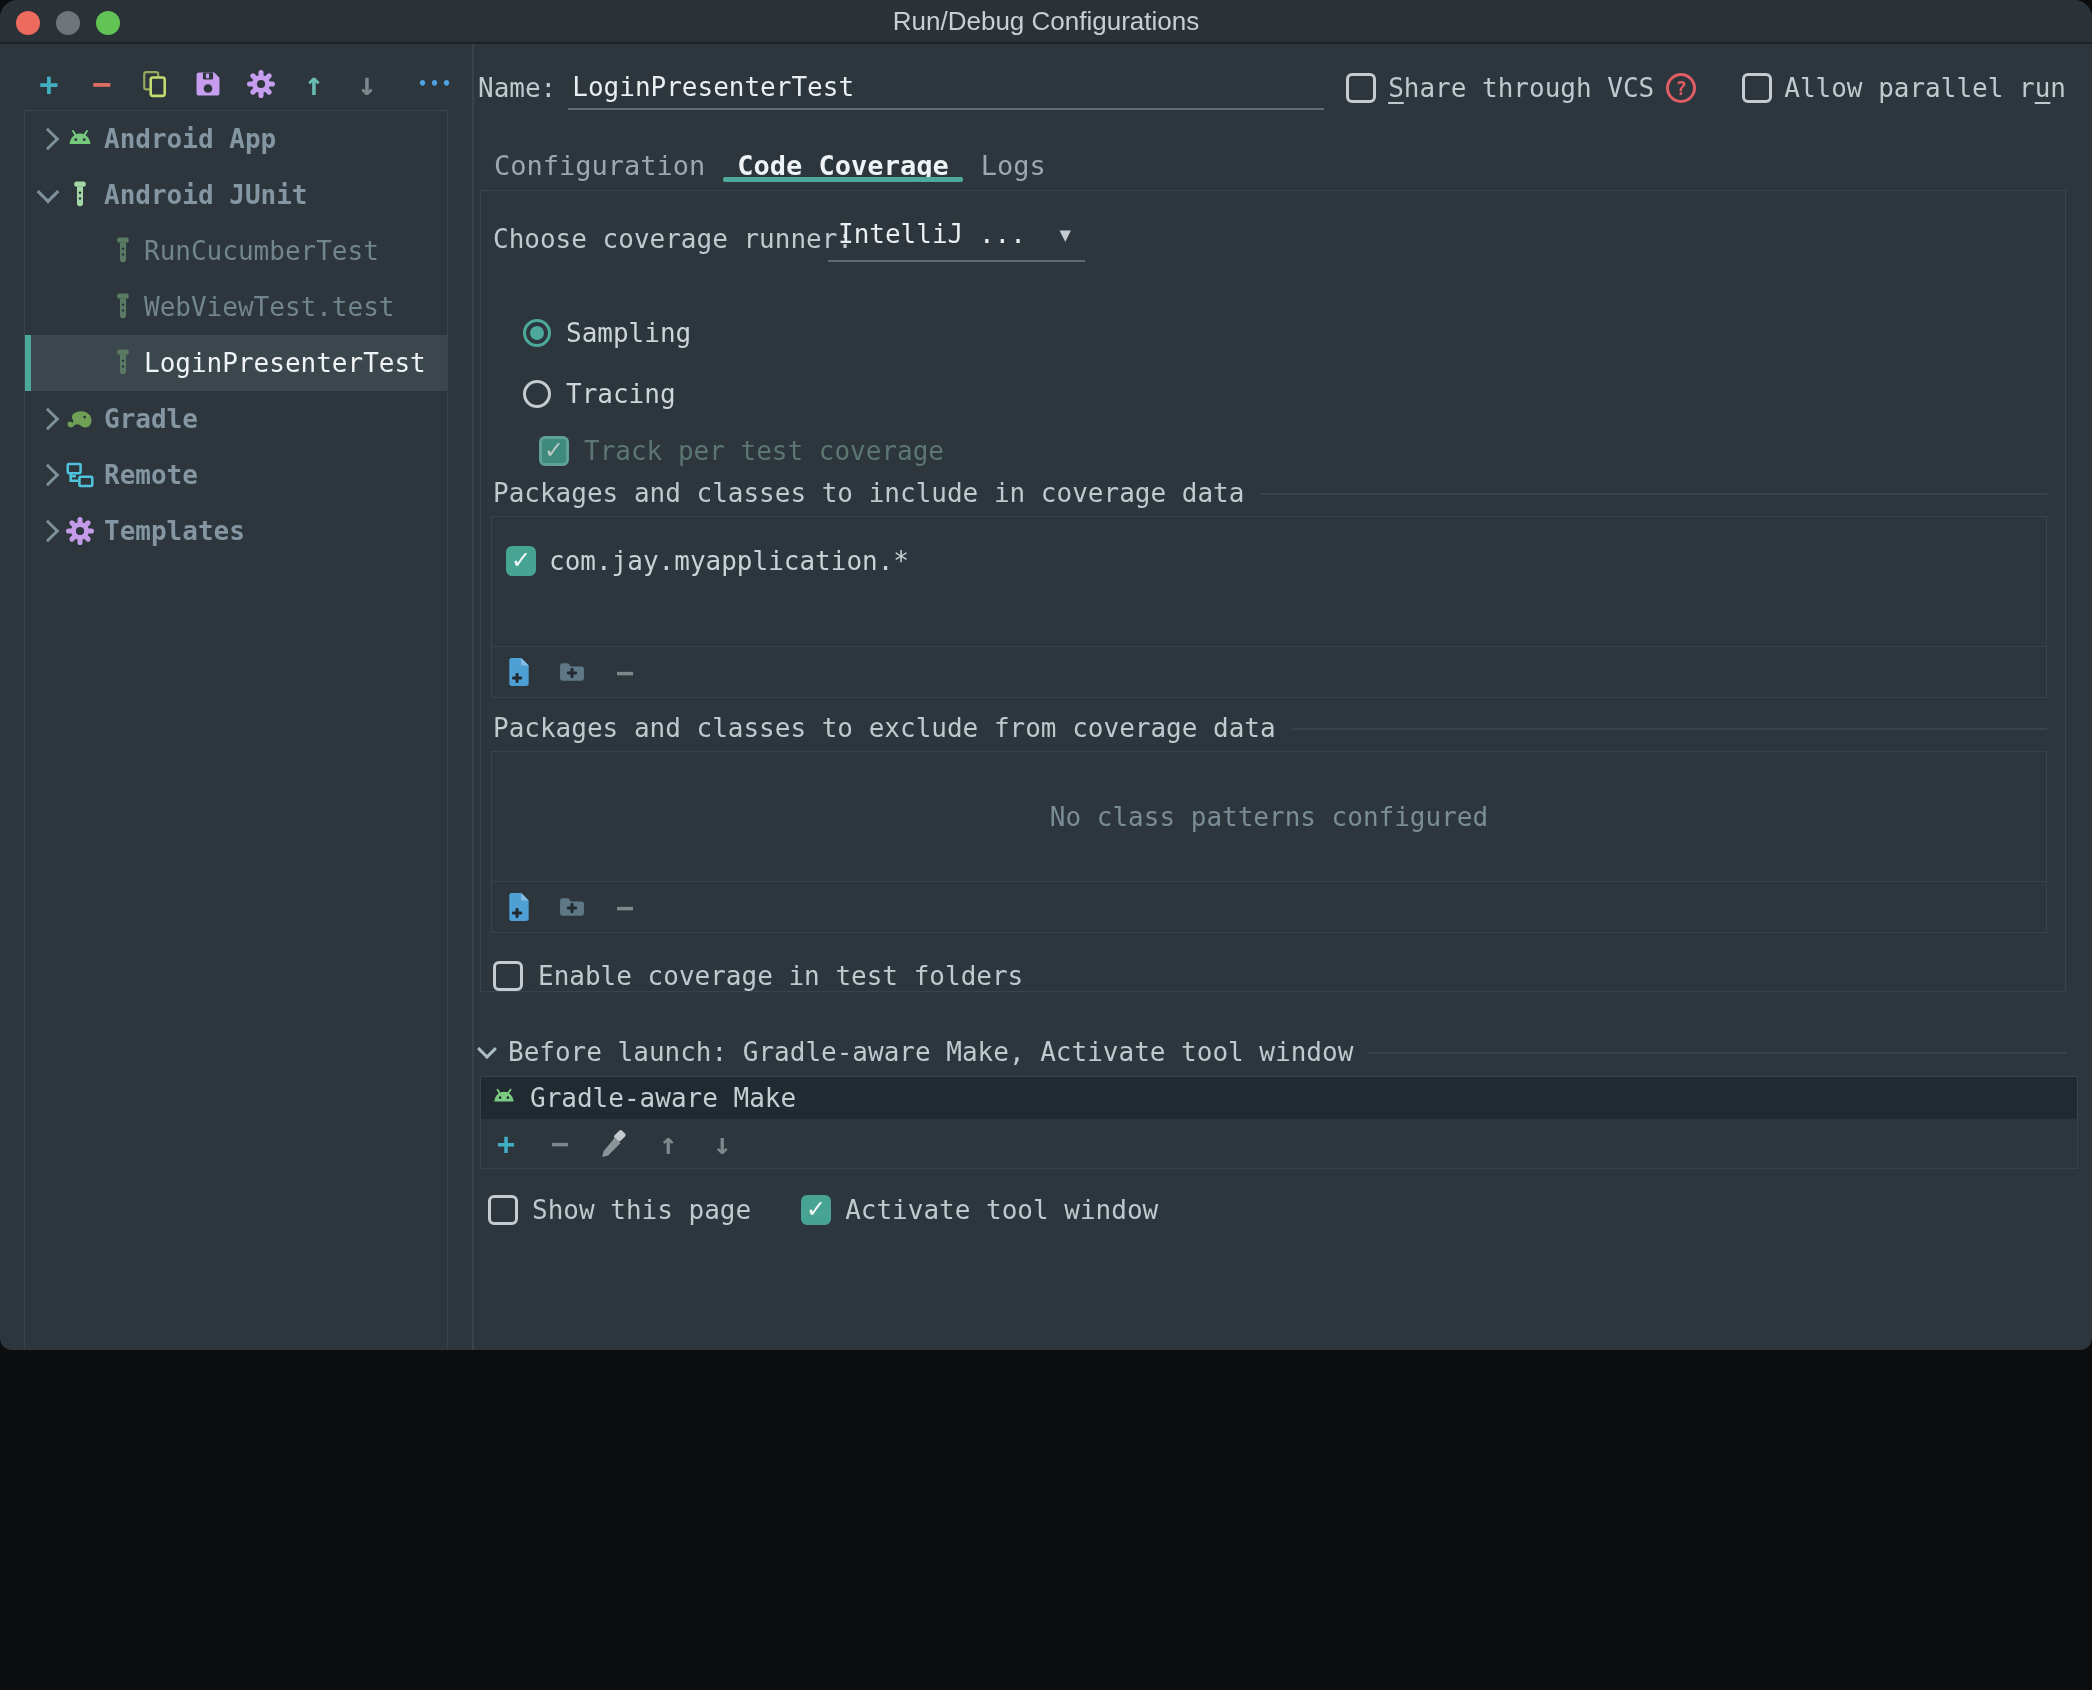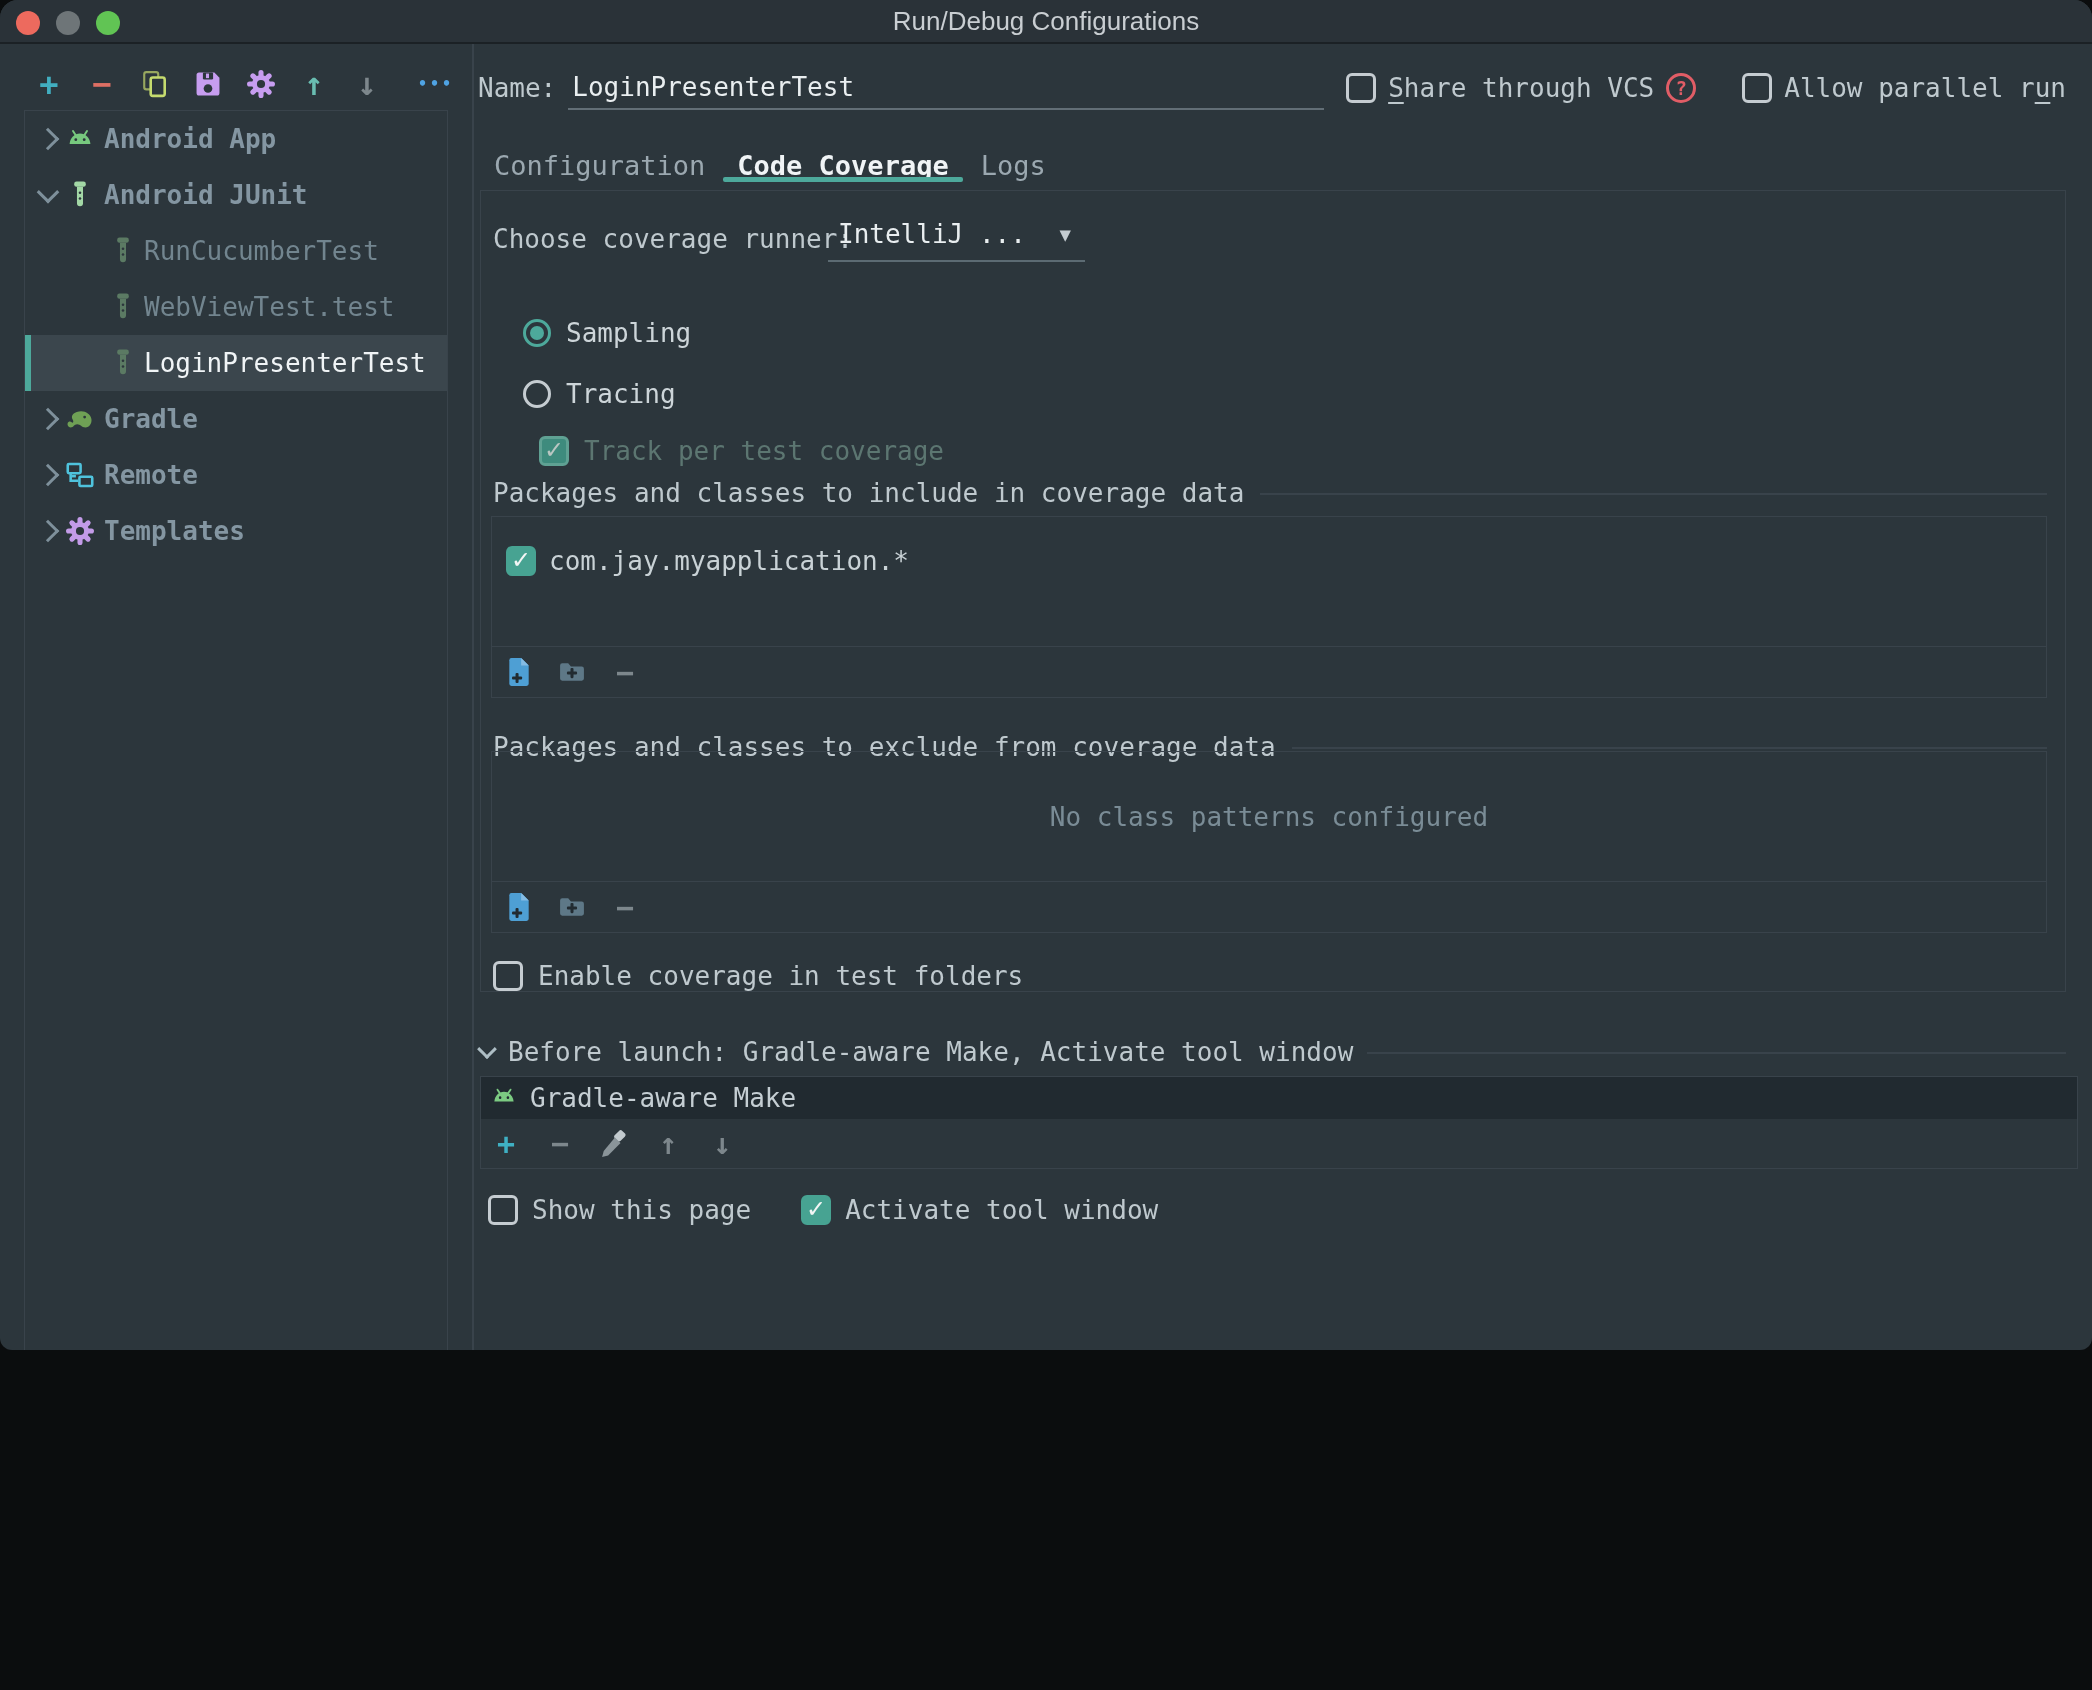--- a/index.html
+++ b/index.html
@@ -347,21 +347,21 @@
                 <g fill="#222B31">
                   <rect x="7.3" y="9.6" width="9.4" height="2.8" rx="1"></rect>
                   <rect x="10.6" y="6.3" width="2.8" height="9.4" rx="1"></rect>
                 </g>
               </svg>
           </span>
           <span class="pti minus">−</span>
         </div>
       </div>
 
-      <div class="sec-header" style="top:515px;margin-top:19px;">
+      <div class="sec-header" style="top:515px;">
         <span>Packages and classes to exclude from coverage data</span>
         <span class="rule"></span>
       </div>
       <div class="pane" style="top:560px;">
         <div class="pane-empty">No class patterns configured</div>
         <div class="pane-toolbar">
           <span class="pti">
             <svg viewBox="0 0 20 26">
                 <path d="M1,2 a2,2 0 0 1 2,-2 h9 l7,7 v17 a2,2 0 0 1 -2,2 h-14 a2,2 0 0 1 -2,-2 Z" fill="#4E9FD4"></path>
                 <path d="M12,0 l7,7 h-7 Z" fill="#85BCE4"></path>

